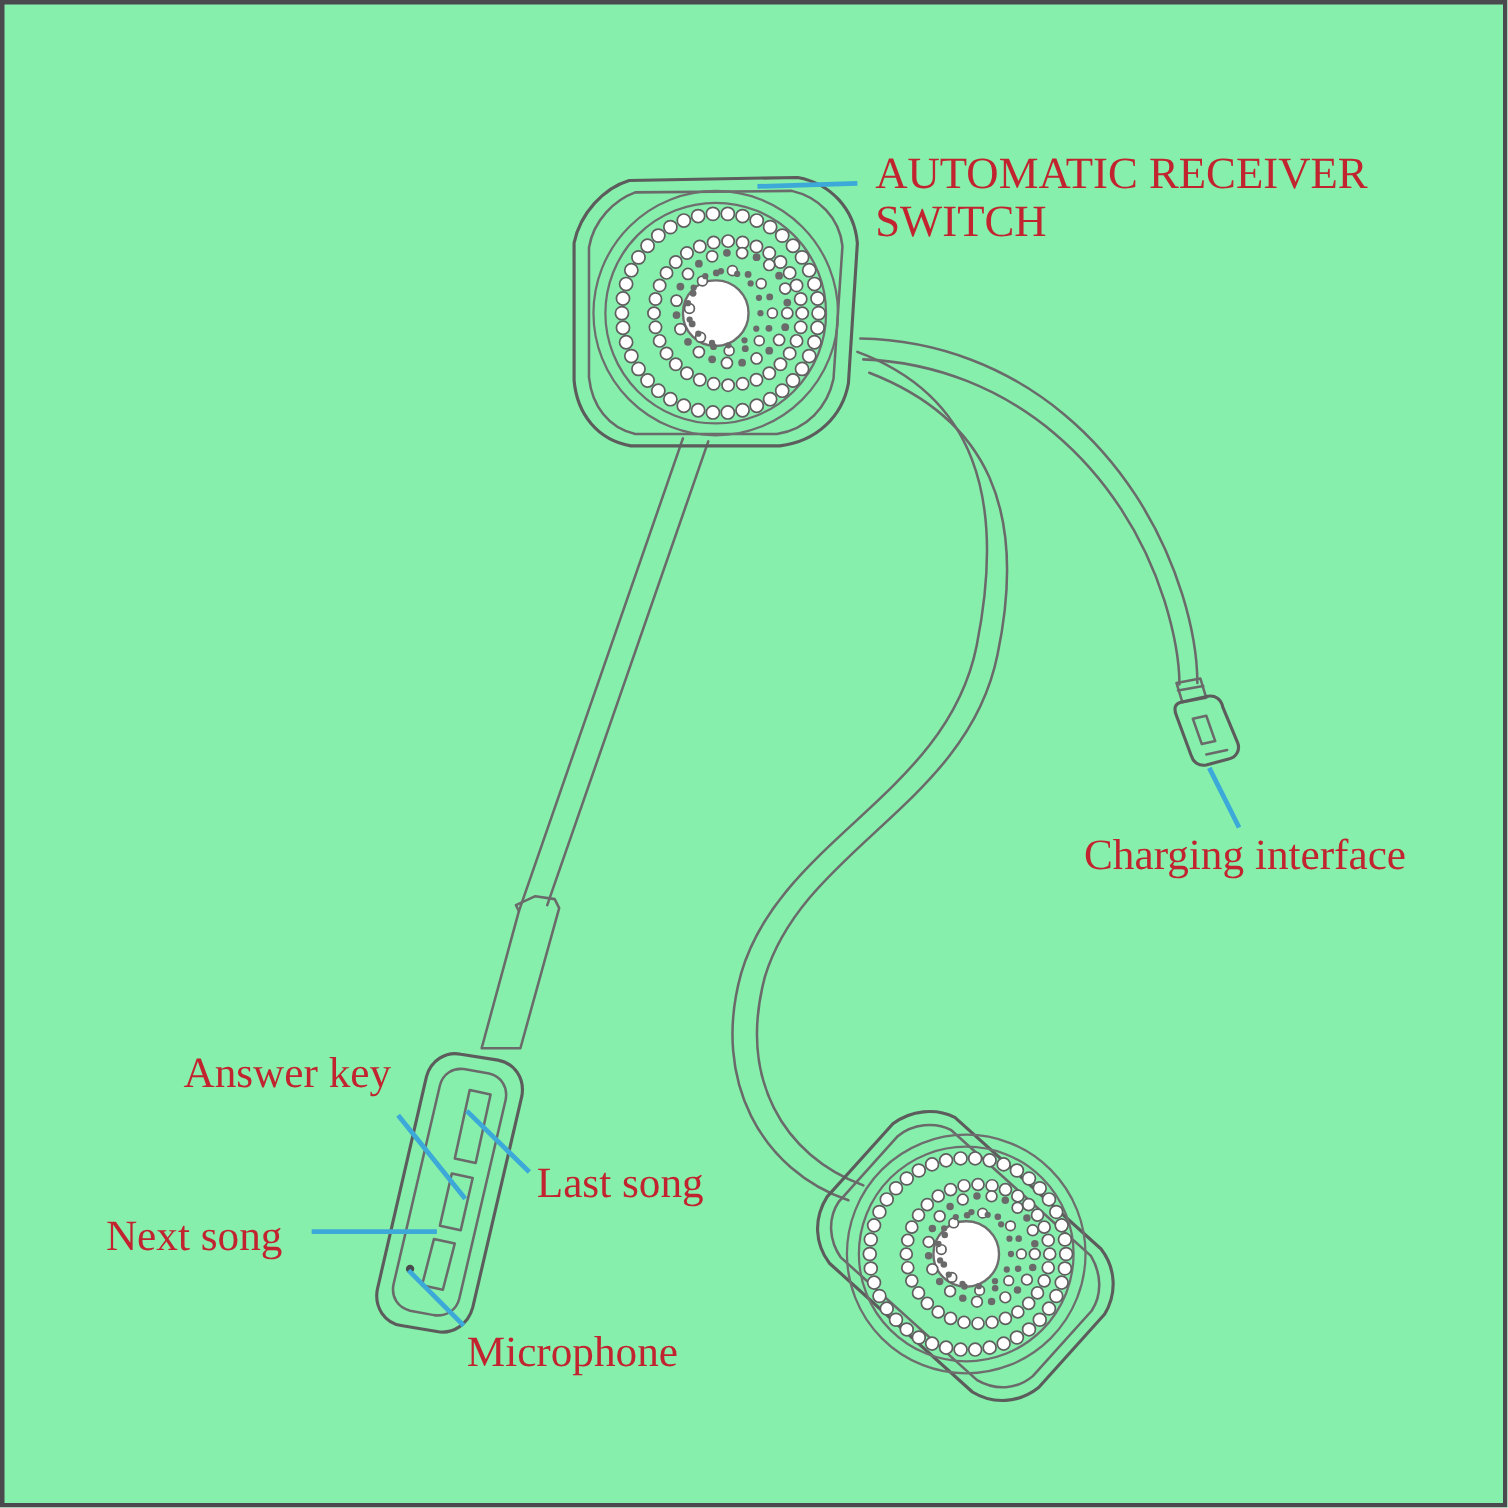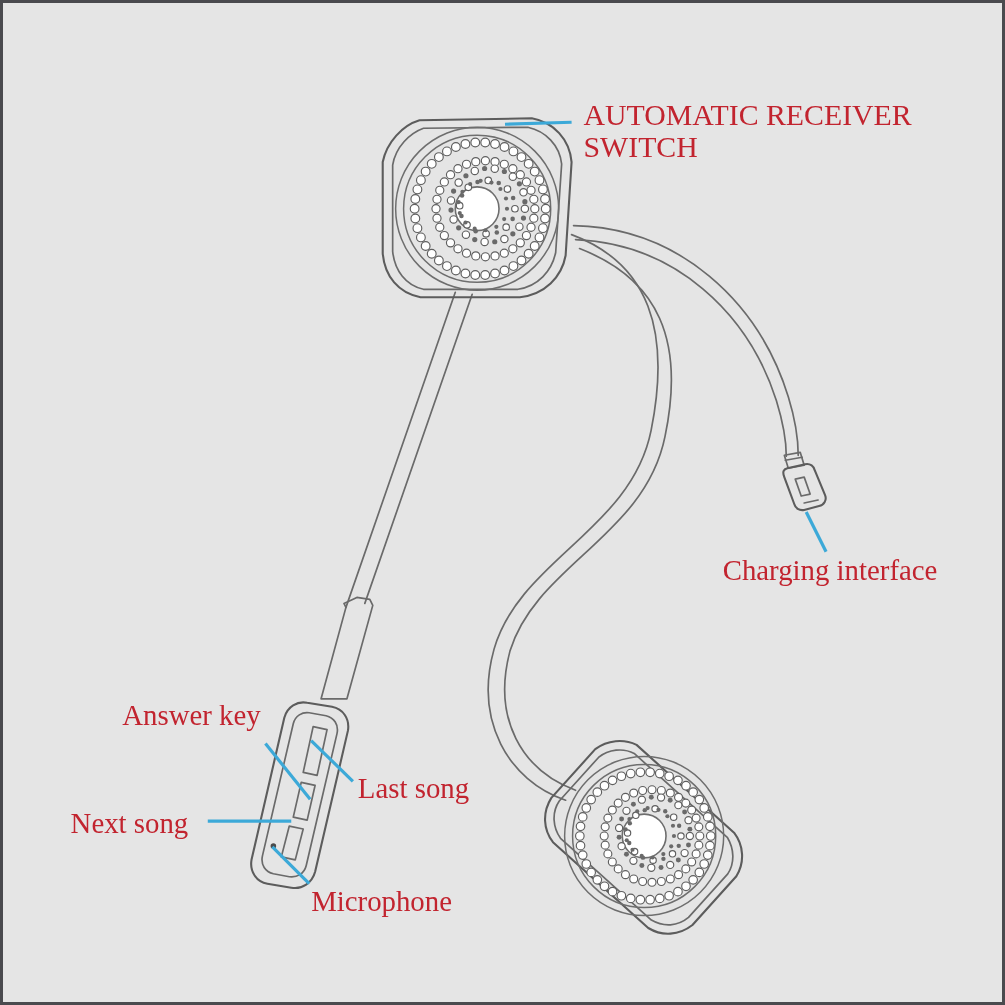--- a/index.html
+++ b/index.html
@@ -9,21 +9,21 @@
     background: #ffffff;
   }
   body {
     font-family: "Liberation Serif", "DejaVu Serif", serif;
   }
   #diagram-frame {
     position: relative;
     width: 1005px;
     height: 1005px;
     box-sizing: border-box;
-    background: #e5e5e5;
+    background: #86efac;
     border: 3px solid #4a4a4e;
     overflow: hidden;
   }
   #diagram-svg {
     position: absolute;
     left: 0;
     top: 0;
     width: 100%;
     height: 100%;
     display: block;

